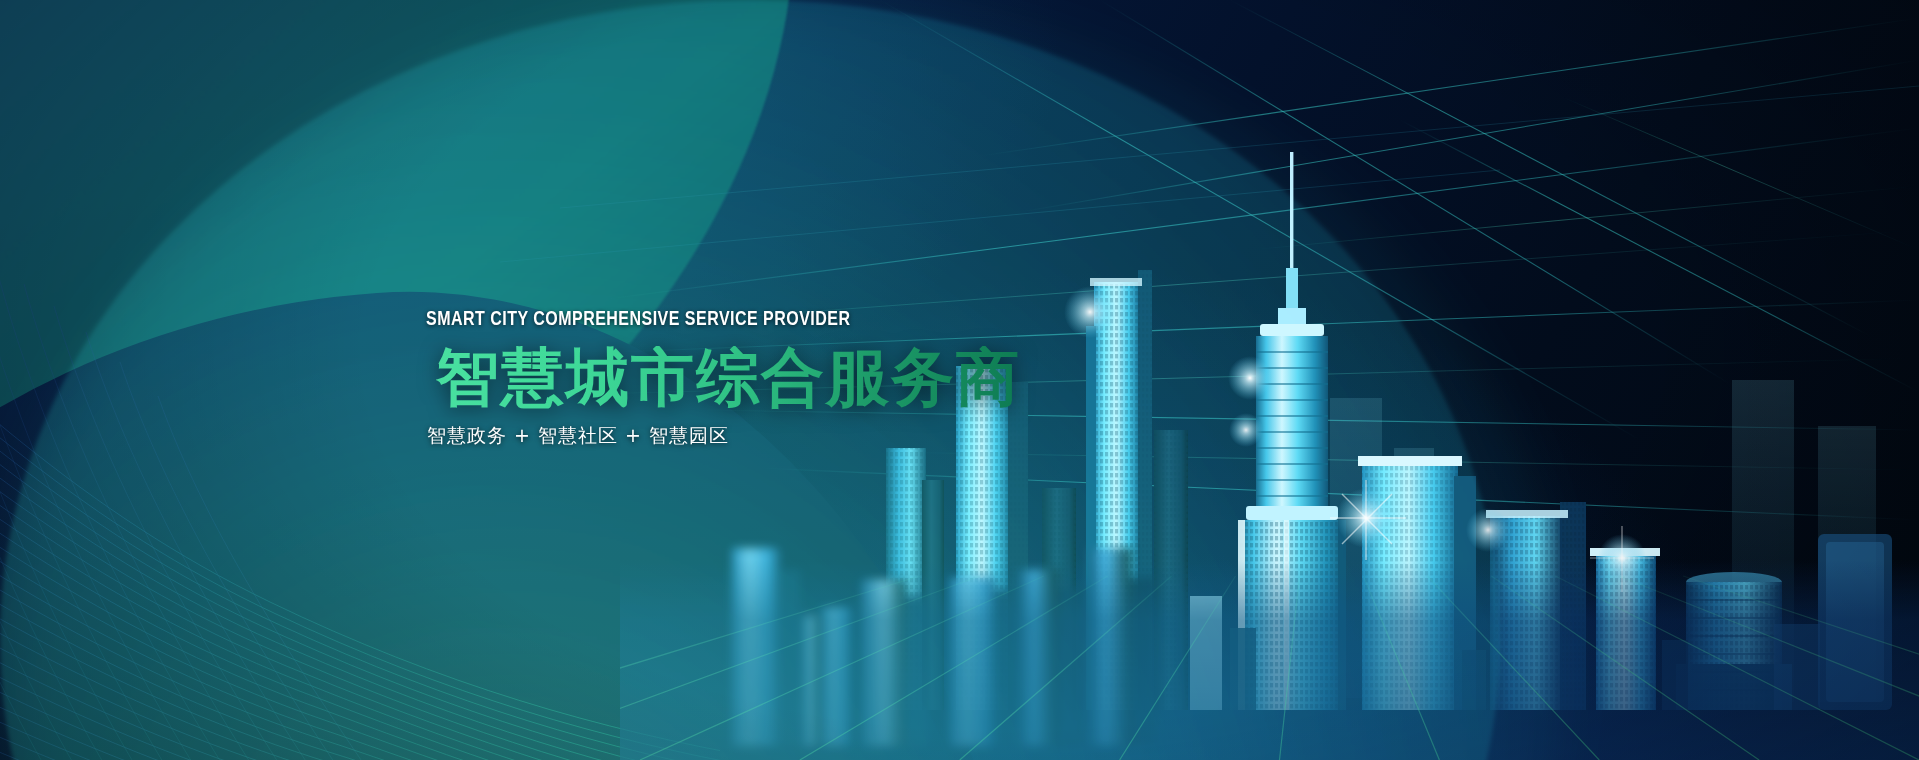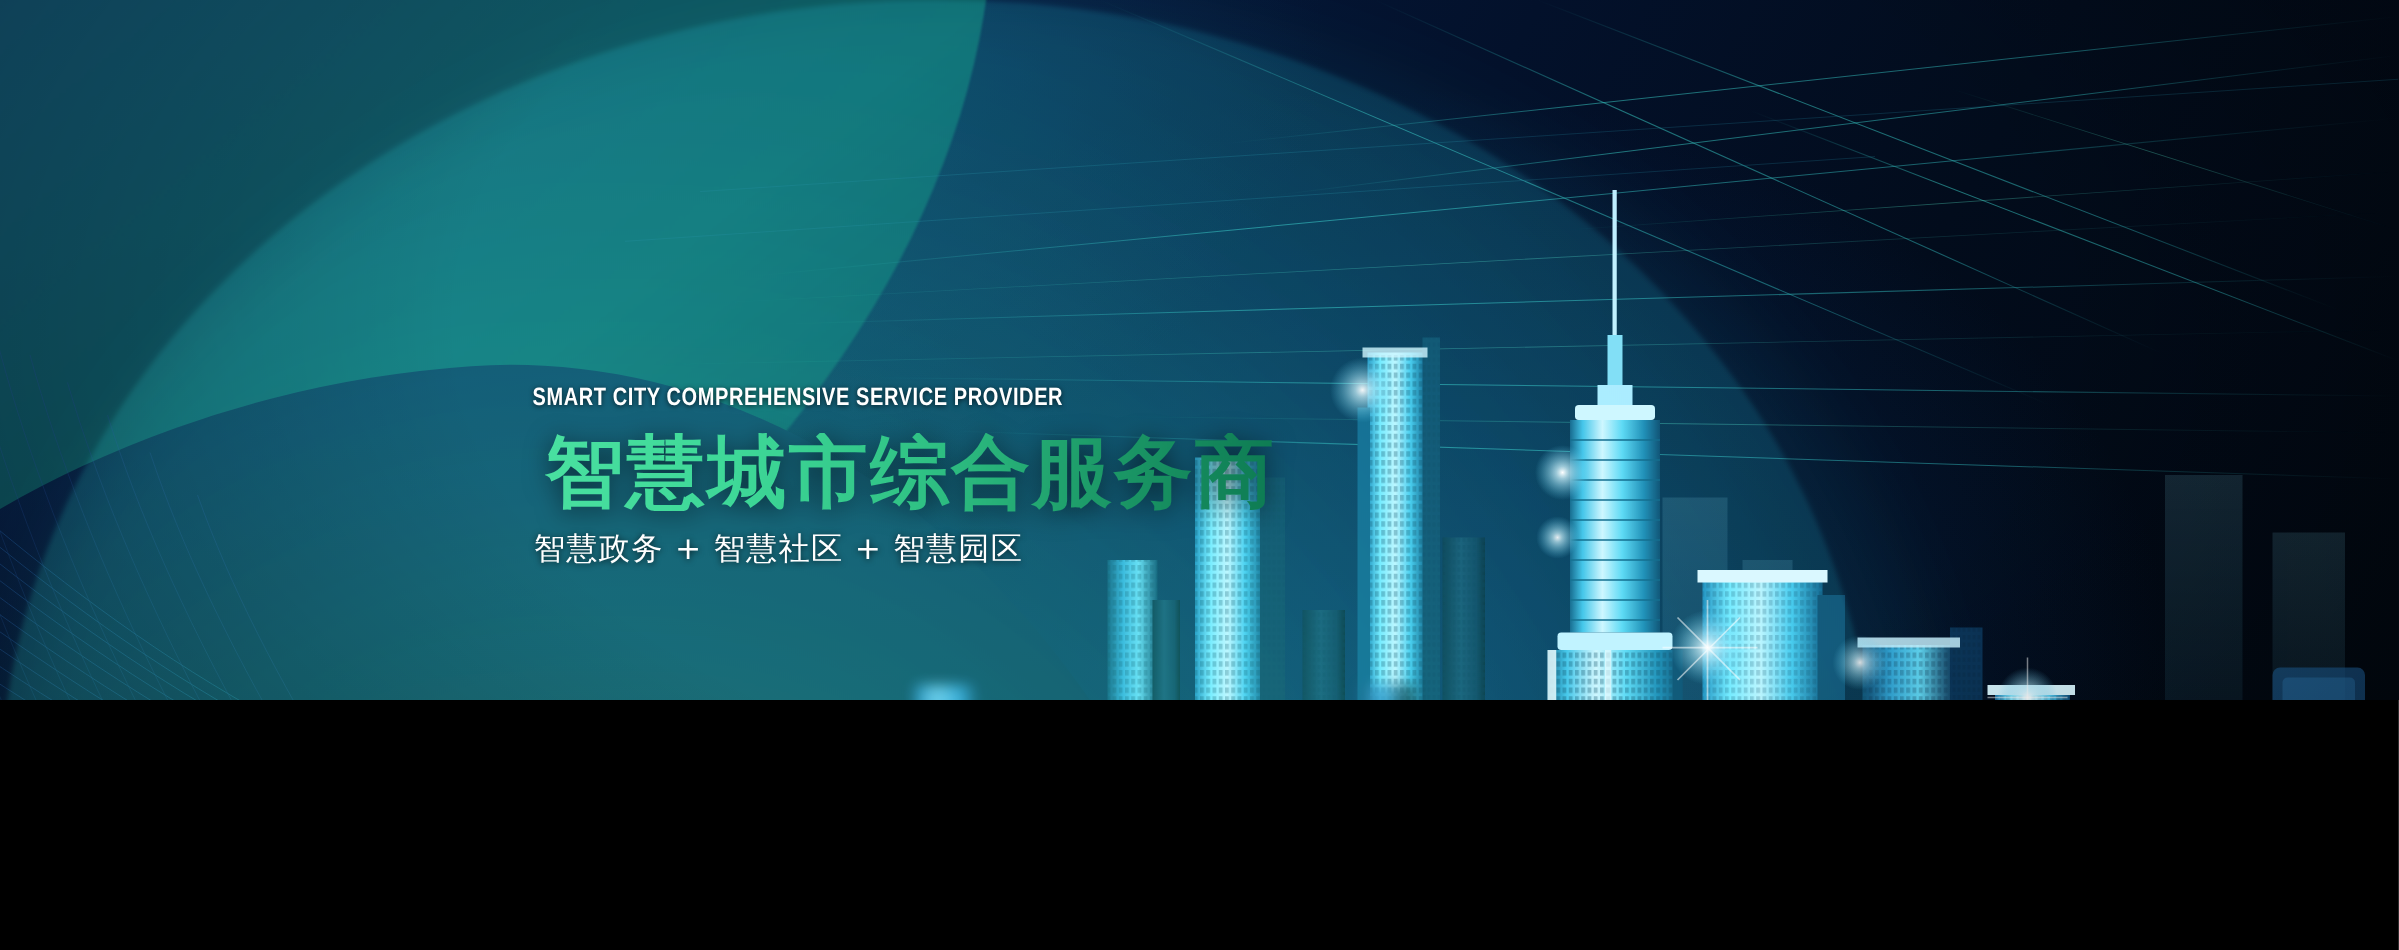--- a/index.html
+++ b/index.html
@@ -3,21 +3,21 @@
 <meta charset="utf-8">
 <style>
   html, body {
     margin: 0;
     padding: 0;
     background: #000;
   }
   #banner {
     position: relative;
     width: 1919px;
-    height: 560px;
+    height: 760px;
     overflow: hidden;
     background: #020a16;
     font-family: "Liberation Sans", "DejaVu Sans", sans-serif;
     user-select: none;
   }
   .layer { position: absolute; inset: 0; pointer-events: none; }
 
   
   #sky {
     background:
@@ -122,21 +122,21 @@
     background: linear-gradient(96deg, #49e0a0 0%, #3ed898 26%, #2fc184 52%, #1d9c69 74%, #0d7a52 100%);
     -webkit-background-clip: text;
     background-clip: text;
     color: transparent;
     -webkit-text-fill-color: transparent;
     filter: drop-shadow(0 3px 10px rgba(0,0,0,.55));
   }
   #subhead {
     margin: 16px 0 16px 3px;
     color: #ffffff;
-    font-size: 25px;
+    font-size: 19px;
     font-weight: 400;
     letter-spacing: 1px;
     line-height: 1;
     white-space: nowrap;
     font-family: "DejaVu Sans", "Liberation Sans", sans-serif;
     text-shadow: 0 1px 5px rgba(0,0,0,.75);
   }
 </style>
 </head>
 <body>

